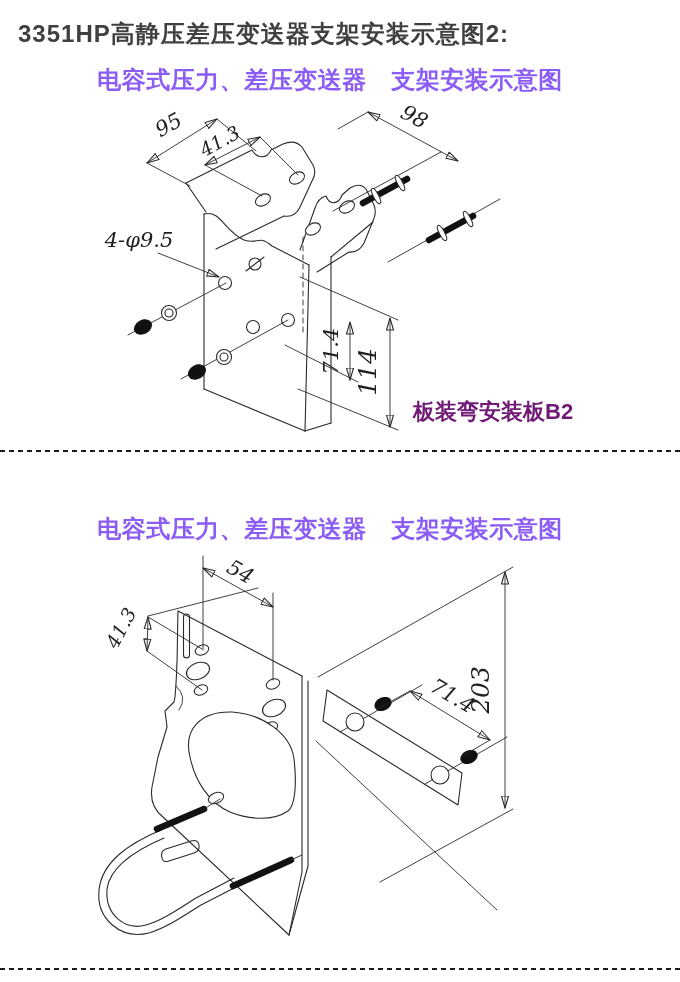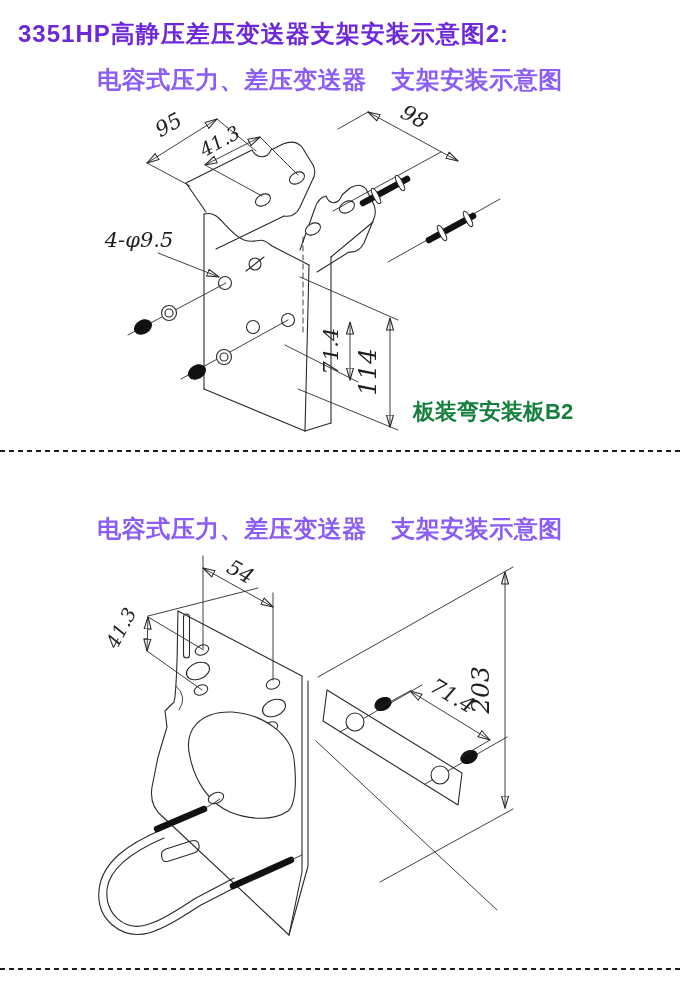--- a/index.html
+++ b/index.html
@@ -1,22 +1,22 @@
 <!DOCTYPE html>
 <html><head>
 <meta charset="utf-8">
 <style>
   html,body{margin:0;padding:0;background:#ffffff;}
   #page{position:relative;width:680px;height:982px;background:#ffffff;overflow:hidden;
         font-family:"Liberation Sans","DejaVu Sans",sans-serif;}
-  .h-red{position:absolute;left:18px;color:#6d28d9;font-size:24px;font-weight:bold;
+  .h-red{position:absolute;left:18px;color:#404040;font-size:24px;font-weight:bold;
          letter-spacing:1px;white-space:nowrap;}
   .sub{position:absolute;left:0;width:660px;text-align:center;color:#8b5cf6;
        font-size:24px;font-weight:bold;letter-spacing:0.5px;white-space:nowrap;}
-  .caption{position:absolute;color:#15803d;font-size:22px;font-weight:bold;white-space:nowrap;}
+  .caption{position:absolute;color:#701a75;font-size:22px;font-weight:bold;white-space:nowrap;}
   .dashline{position:absolute;left:0;width:680px;height:2px;
             background:repeating-linear-gradient(90deg,#1c1c1c 0 5px,transparent 5px 9px);}
   svg#art{position:absolute;left:0;top:0;}
   svg#art path,svg#art circle,svg#art ellipse,svg#art rect,svg#art line{
       fill:none;stroke:#2a2a2a;stroke-width:1.1;stroke-linecap:round;stroke-linejoin:round;}
   svg#art .thin{stroke-width:0.9;}
   svg#art .dim{stroke-width:0.9;marker-start:url(#arw);marker-end:url(#arw);}
   svg#art .leader{stroke-width:0.9;marker-end:url(#arw);}
   svg#art .rod{stroke:#111111;stroke-width:6.5;}
   svg#art .blackfill{fill:#111111;stroke:#111111;}

